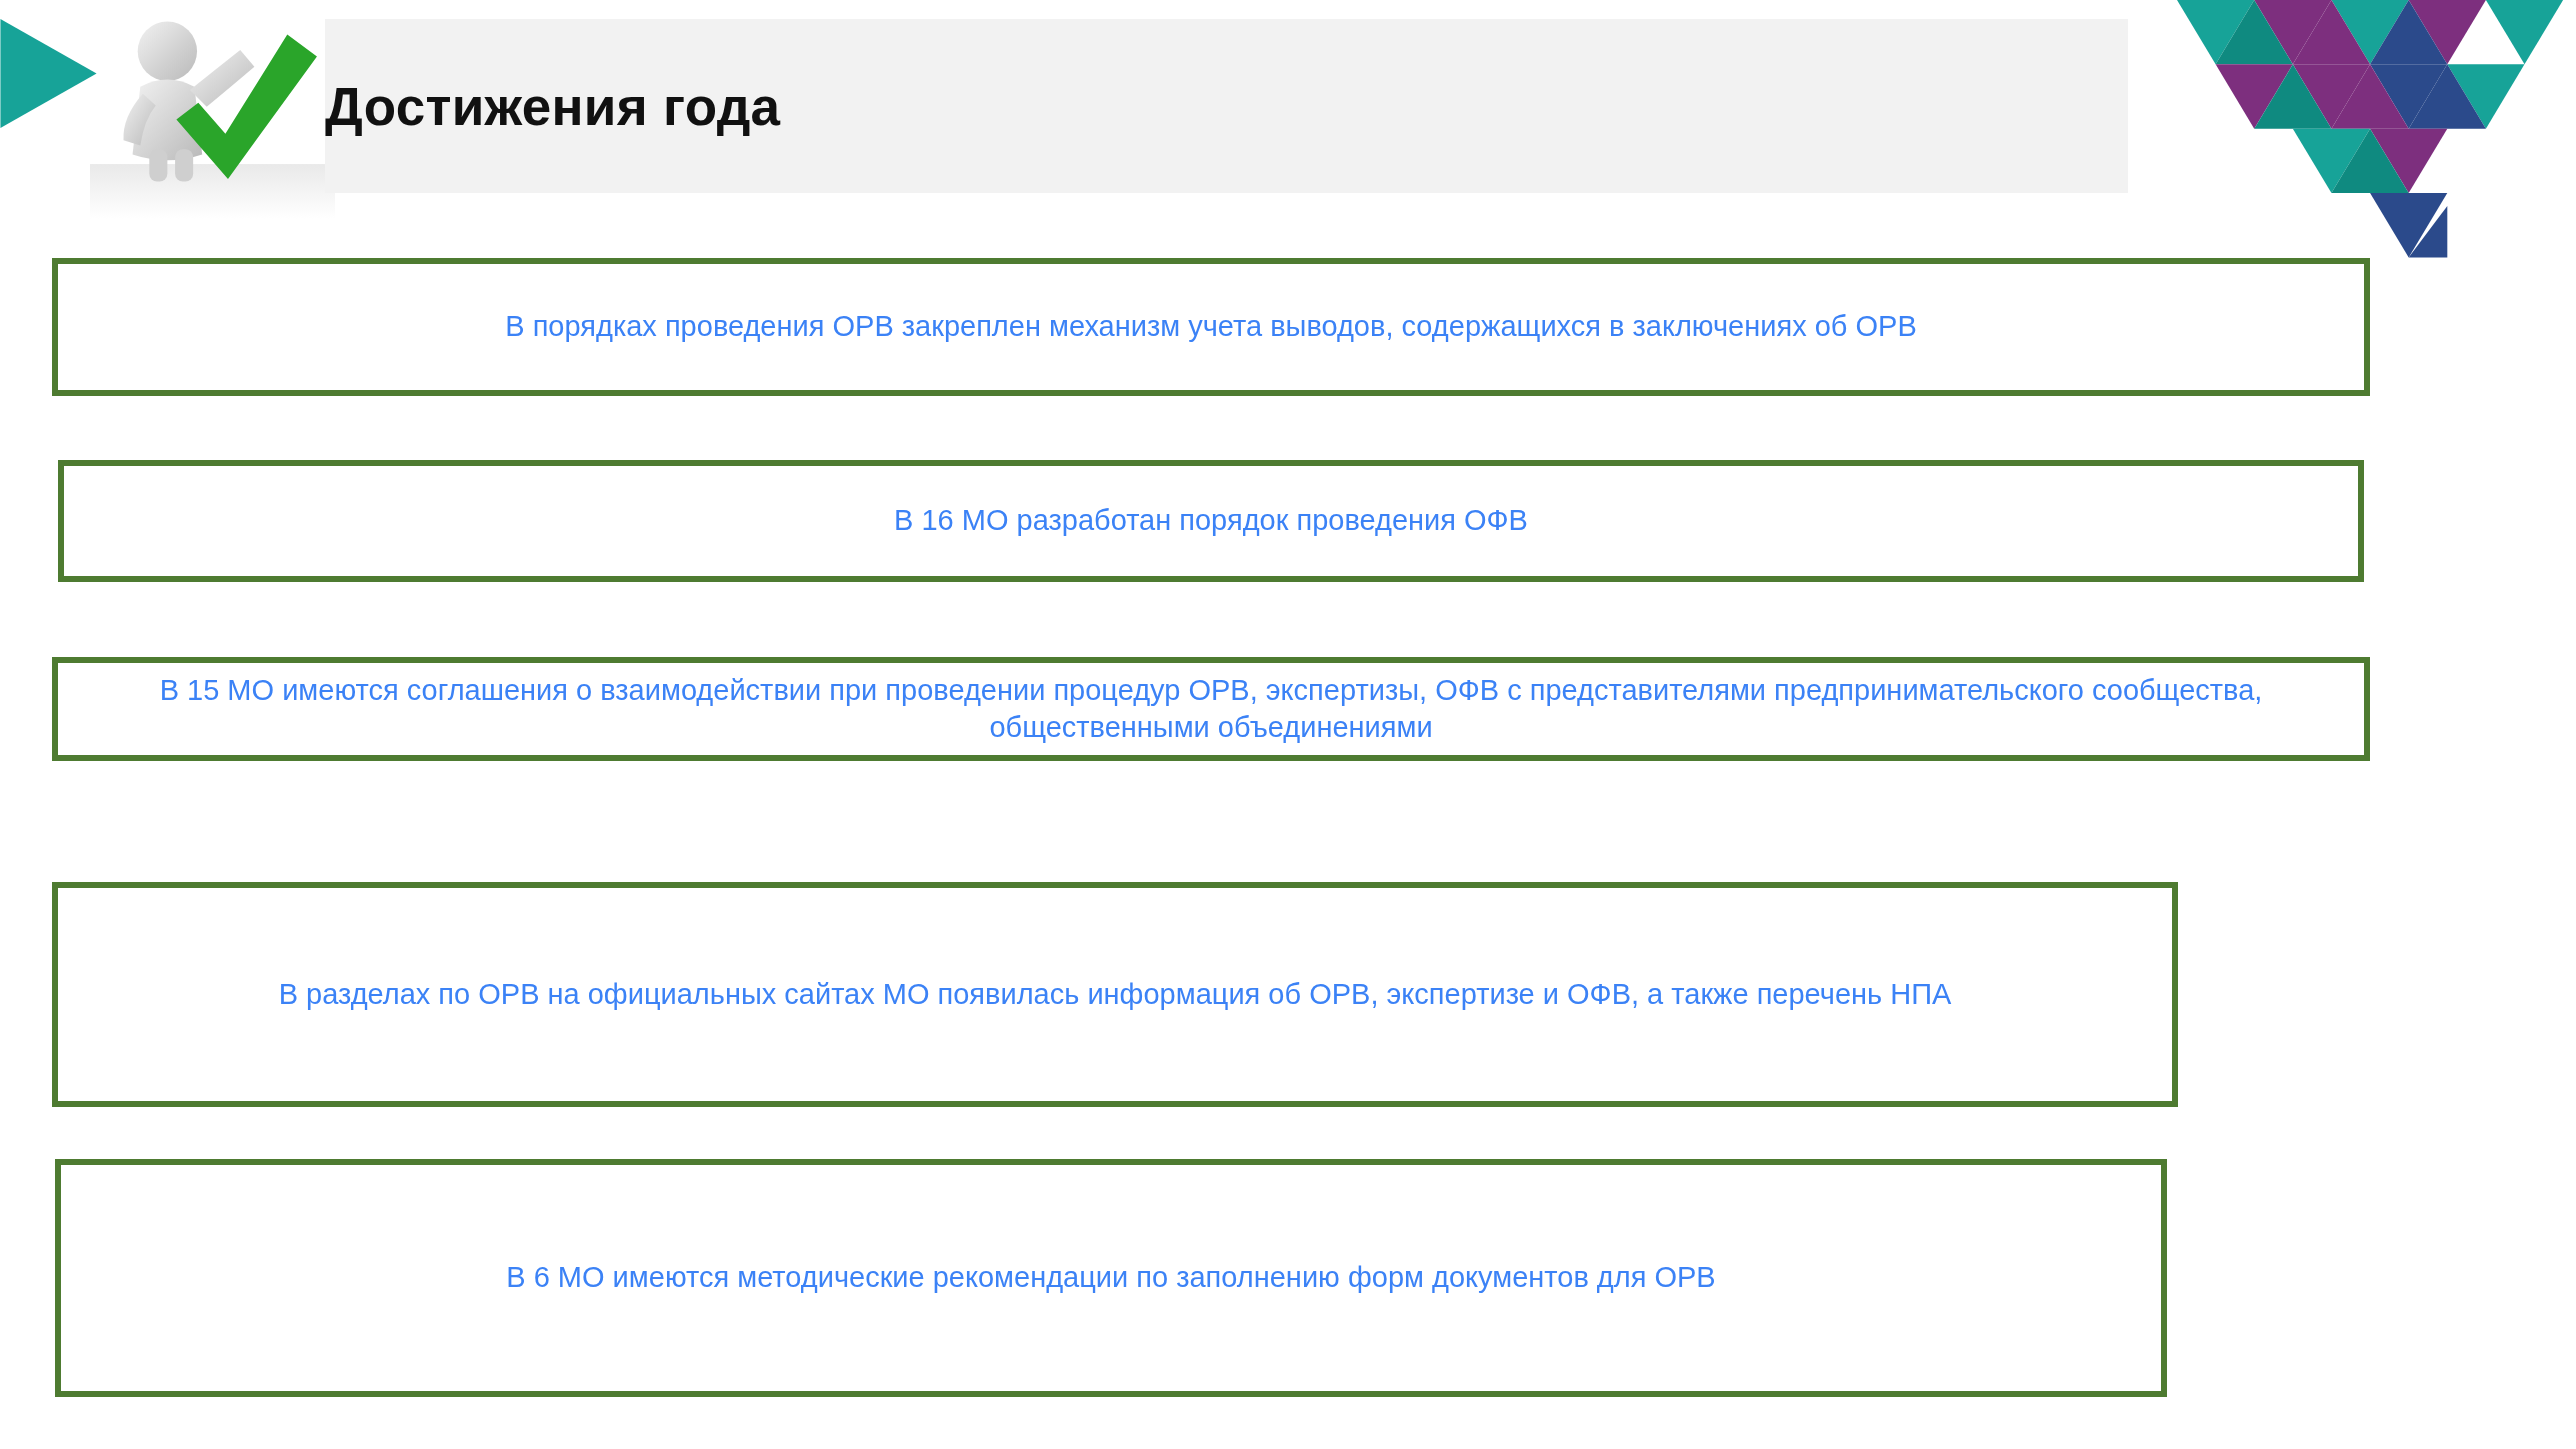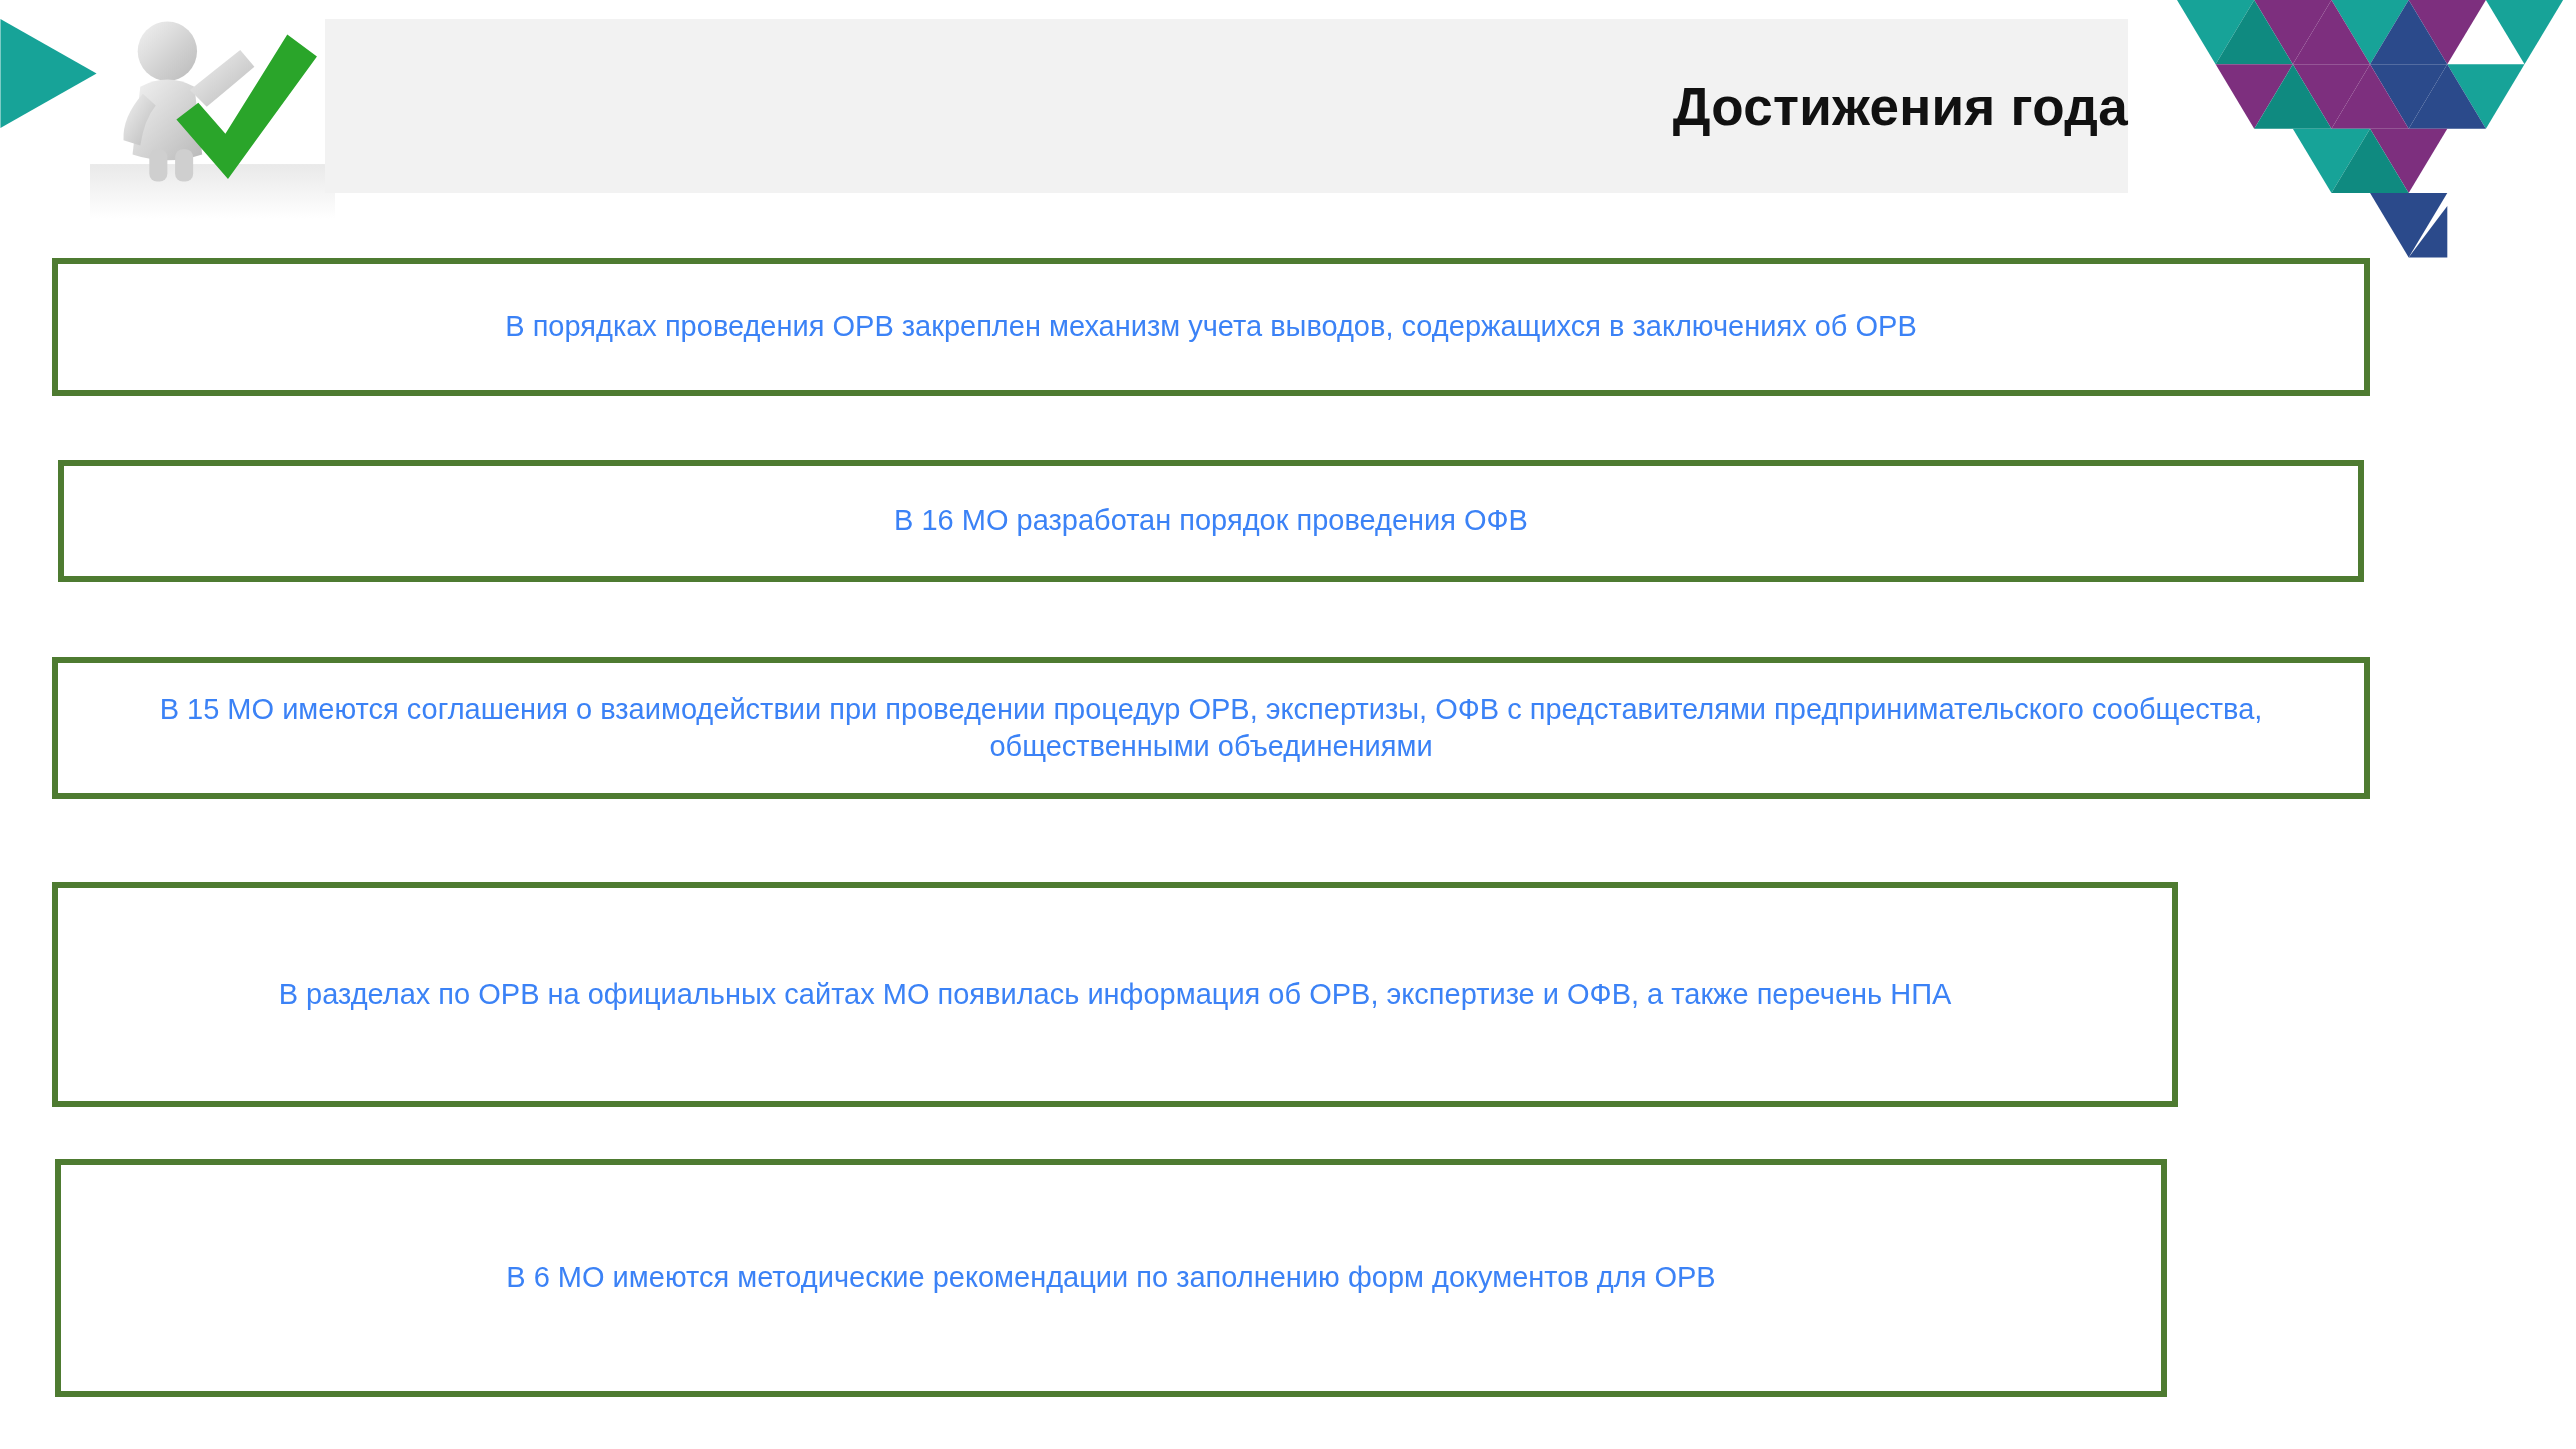--- a/index.html
+++ b/index.html
@@ -47,21 +47,21 @@
   
   .title-bar {
     position: absolute;
     left: 325px;
     top: 19.3px;
     width: 1803px;
     height: 174px;
     background: #f2f2f2;
     display: flex;
     align-items: center;
-    justify-content: flex-end;
+    justify-content: flex-start;
   }
   .title-text {
     font-size: 53px;
     font-weight: bold;
     color: #111111;
     letter-spacing: 0.3px;
   }
 
   
   .box {
@@ -76,21 +76,21 @@
   }
   .box-text {
     font-size: 29px;
     line-height: 1.28;
     color: #3b82f6;
     padding: 0 32px;
   }
 
   .box-1 { left: 52px;  top: 258px;  width: 2318px; height: 138px; }
   .box-2 { left: 58px;  top: 460px;  width: 2306px; height: 122px; }
-  .box-3 { left: 52px;  top: 657px; width: 2318px; height: 142px; }
+  .box-3 { left: 52px;  top: 657px; width: 2318px; height: 104px; }
   .box-4 { left: 52px;  top: 882px; width: 2126px; height: 225px; }
   .box-5 { left: 55px;  top: 1159px; width: 2112px; height: 238px; }
 </style>
 </head>
 <body>
 
 <div class="left-arrow">
   <svg width="97" height="109" viewBox="0 0 150 170" xmlns="http://www.w3.org/2000/svg">
     <polygon points="0,0 150,85 0,170" fill="#17a398"></polygon>
   </svg>

